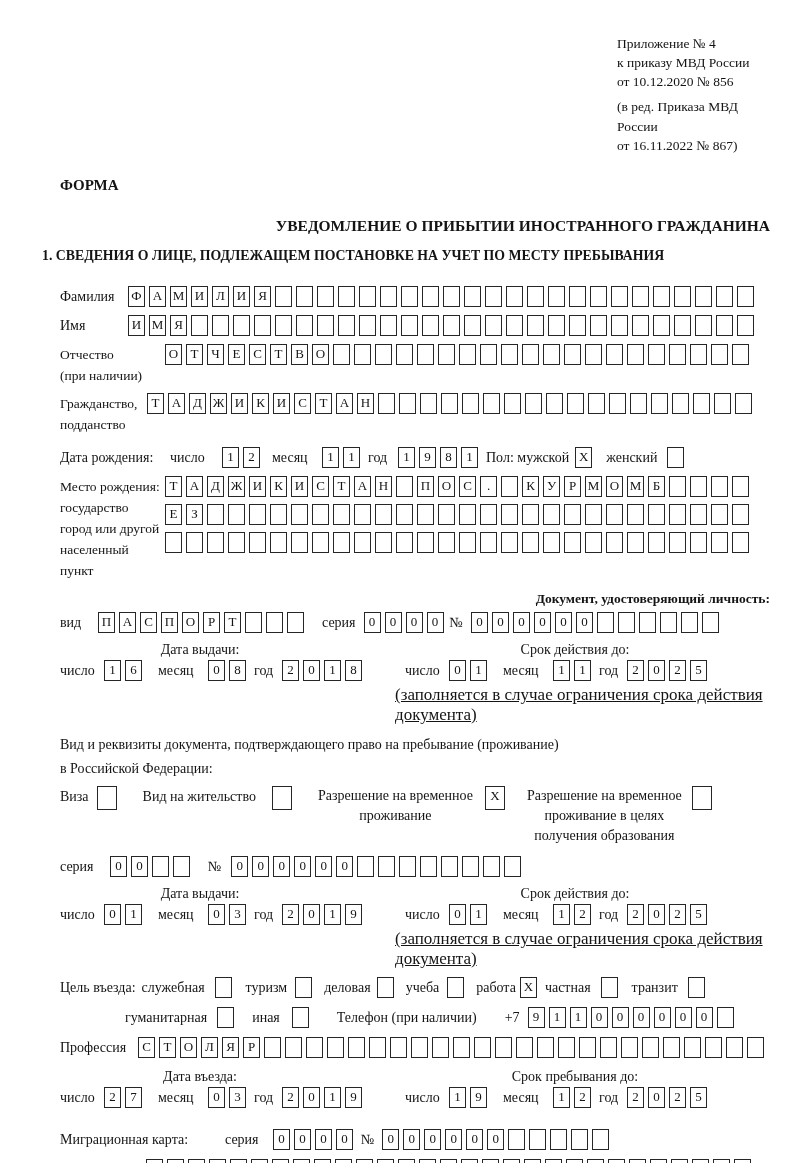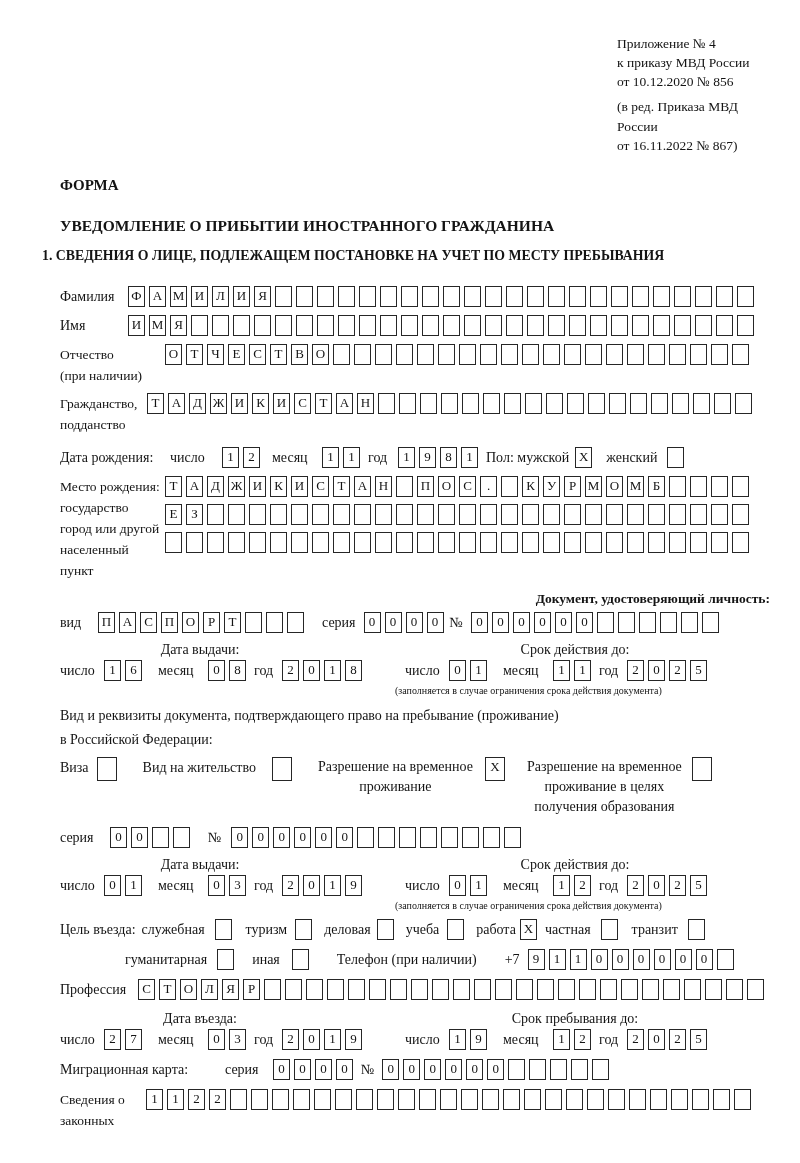--- a/index.html
+++ b/index.html
@@ -7,21 +7,21 @@
   body {
     width:800px; height:1163px; position:relative; overflow:hidden;
     font-family:"Liberation Serif", serif; color:#141414;
   }
   .page { padding:34px 30px 0 60px; }
 
   .hdr { margin-left:557px; font-size:13.5px; line-height:1.42; }
   .hdr .rev { margin-top:6px; }
   .forma { text-align:left; font-weight:bold; font-size:15px; margin-top:22px; padding-right:4px; }
 
-  .title { text-align:left; font-weight:bold; font-size:15.5px; line-height:1.5; margin-top:20px; }
+  .title { text-align:right; font-weight:bold; font-size:15.5px; line-height:1.5; margin-top:20px; }
   .underline { display:inline-block; width:52px; border-bottom:2px solid #333; margin-left:10px; }
 
   .sect { font-weight:bold; font-size:13.8px; margin-top:11px; text-align:left; margin-left:-18px; }
 
   .row { display:flex; align-items:flex-start; margin-top:7px; }
   .lbl { font-size:14px; line-height:22px; flex-shrink:0; }
   .strip { white-space:nowrap; flex-shrink:0; }
   .cell {
     display:inline-block; width:17px; height:21px; border:1.5px solid #262626;
     margin-right:4px; text-align:center; font-size:13px; line-height:18px;
@@ -34,21 +34,21 @@
 
   .center-bold { text-align:right; font-weight:bold; font-size:13.5px; margin-top:10px; }
 
   .dpair { display:flex; margin-top:8px; }
   .dgroup { }
   .dg-left { width:345px; flex-shrink:0; }
   .dglabel { font-size:14px; text-align:center; width:280px; }
   .dg-right .dglabel { width:300px; margin-left:20px; }
   .dgcells { display:flex; align-items:flex-start; margin-top:2px; }
   .dgcells .lbl { line-height:22px; }
-  .dnote { font-size:10px; margin-top:3px; margin-left:-10px; }
+  .dnote { font-size:17px; margin-top:3px; margin-left:-10px;text-decoration:underline; }
 
   .cblabel { font-size:14px; line-height:20px; text-align:center; }
   .cbbox .cell { width:20px; height:24px; }
 </style>
 </head>
 <body>
 
 <div class="page">
 
   <div class="hdr">
@@ -267,21 +267,21 @@
         <span class="lbl" style="width:44px">число</span>
         <span class="strip"><span class="cell">1</span><span class="cell">9</span></span>
         <span class="lbl" style="width:50px;margin-left:12px">месяц</span>
         <span class="strip"><span class="cell">1</span><span class="cell">2</span></span>
         <span class="lbl" style="width:28px;margin-left:4px">год</span>
         <span class="strip"><span class="cell">2</span><span class="cell">0</span><span class="cell">2</span><span class="cell">5</span></span>
       </div>
     </div>
   </div>
 
-  <div class="row" style="margin-top:8px">
+  <div class="row" style="margin-top:20px">
     <span class="lbl" style="width:165px">Миграционная карта:</span>
     <span class="lbl" style="width:48px">серия</span>
     <span class="strip"><span class="cell">0</span><span class="cell">0</span><span class="cell">0</span><span class="cell">0</span></span>
     <span class="lbl" style="margin-left:4px;margin-right:8px">№</span>
     <span class="strip"><span class="cell">0</span><span class="cell">0</span><span class="cell">0</span><span class="cell">0</span><span class="cell">0</span><span class="cell">0</span><span class="cell"></span><span class="cell"></span><span class="cell"></span><span class="cell"></span><span class="cell"></span></span>
   </div>
 
   <div class="row" style="margin-top:8px">
     <span class="lbl w86 lblcol">
       <div>Сведения о</div>

